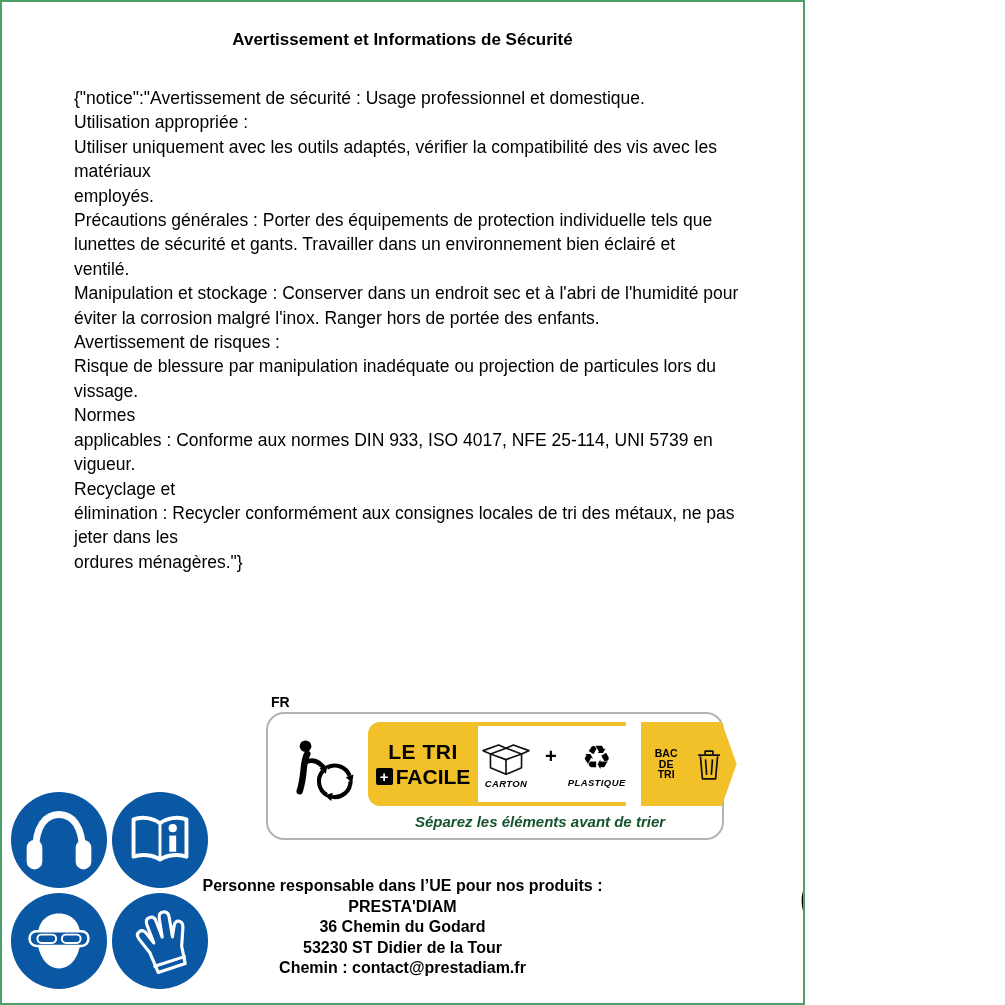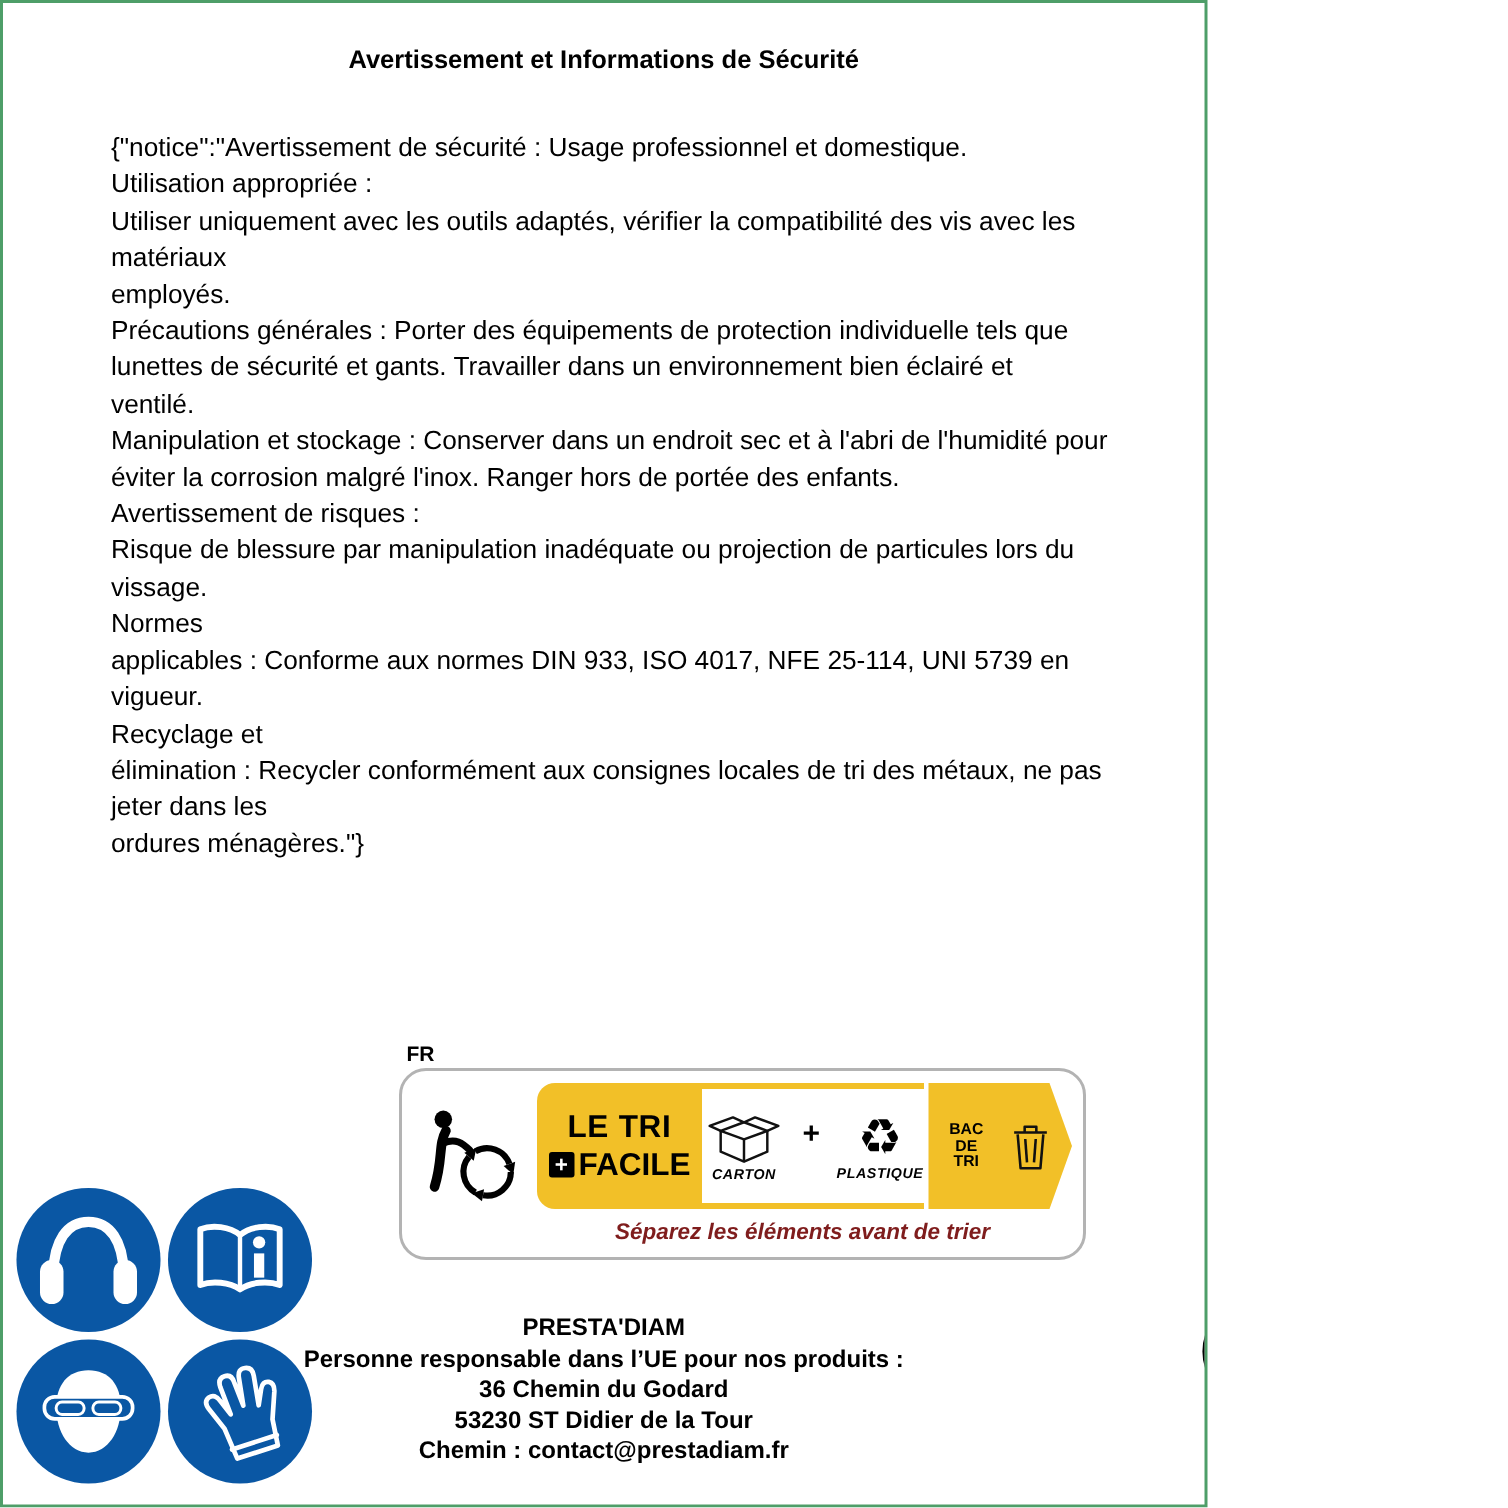--- a/index.html
+++ b/index.html
@@ -40,21 +40,21 @@
 
   
   .info-tri { position:absolute; left:264px; top:692px; width:458px; }
   .fr { font-weight:bold; font-size:14px; margin:0 0 2px 5px; }
   .tri-box {
     border:2px solid #b3b3b3;
     border-radius:18px;
     background:#fff;
     display:flex;
     align-items:flex-start;
-    padding:8px 10px 6px 10px;
+    padding:8px 10px 6px 20px;
     height:128px;
     box-sizing:border-box;
   }
   .triman { width:76px; height:100px; flex:none; margin-top:2px; }
   .strip-col { flex:1; margin-left:4px; min-width:0; }
   .strip { display:flex; height:84px; }
   .strip-left {
     background:var(--banner-yellow, #f2c028);
     border-radius:12px 0 0 12px;
     width:110px; flex:none;
@@ -81,31 +81,31 @@
     gap:10px;
   }
   .mat { display:flex; flex-direction:column; align-items:center; gap:2px; }
   .carton { width:56px; height:36px; }
   .recycle-glyph { font-size:33px; line-height:34px; }
   .mat-label { font-size:9.5px; font-weight:bold; letter-spacing:.4px;font-style:italic; }
   .mat-plus { font-size:20px; font-weight:bold; margin:0 1px 16px; }
   .strip-right {
     background:var(--banner-yellow, #f2c028);
     width:96px; flex:none;
-    margin-left:3px;
+    margin-left:15px;
     clip-path:polygon(0 0, calc(100% - 15px) 0, 100% 50%, calc(100% - 15px) 100%, 0 100%);
     display:flex; align-items:center; justify-content:center;
     gap:17px;
   }
   .bin-text { font-size:10.5px; font-weight:bold; line-height:10.5px; text-align:center; }
   .bin { width:28px; height:40px; }
   .tagline {
     font-weight:bold; font-style:italic;
     font-size:15px; text-align:center;
-    margin-top:7px; color:#7f1d1d;
+    margin-top:7px; color:#14532d;
   }
 
   
   .address {
     position:absolute;
     left:0; right:0; top:874px;
     text-align:center;
     font-weight:bold;
     font-size:16px;
     line-height:20.5px;
@@ -234,22 +234,22 @@
               </g>
             </svg>
           </div>
         </div>
         <div class="tagline">Séparez les éléments avant de trier</div>
       </div>
     </div>
   </div>
 
   <div class="address">
+    <div class="addr-line">Personne responsable dans l’UE pour nos produits :</div>
     <div class="addr-line">PRESTA'DIAM</div>
-    <div class="addr-line">Personne responsable dans l’UE pour nos produits :</div>
     <div class="addr-line">36 Chemin du Godard</div>
     <div class="addr-line">53230 ST Didier de la Tour</div>
     <div class="addr-line">Chemin : contact@prestadiam.fr</div>
   </div>
 
   <svg class="ce" viewBox="0 0 250 110">
     <path d="M88.7 26.7 A 44 44 0 1 0 88.7 83.3" fill="none" stroke="#000" stroke-width="17"></path>
     <path d="M213.7 26.7 A 44 44 0 1 0 213.7 83.3" fill="none" stroke="#000" stroke-width="17"></path>
     <path d="M180 55 L224 55" fill="none" stroke="#000" stroke-width="17"></path>
   </svg>

